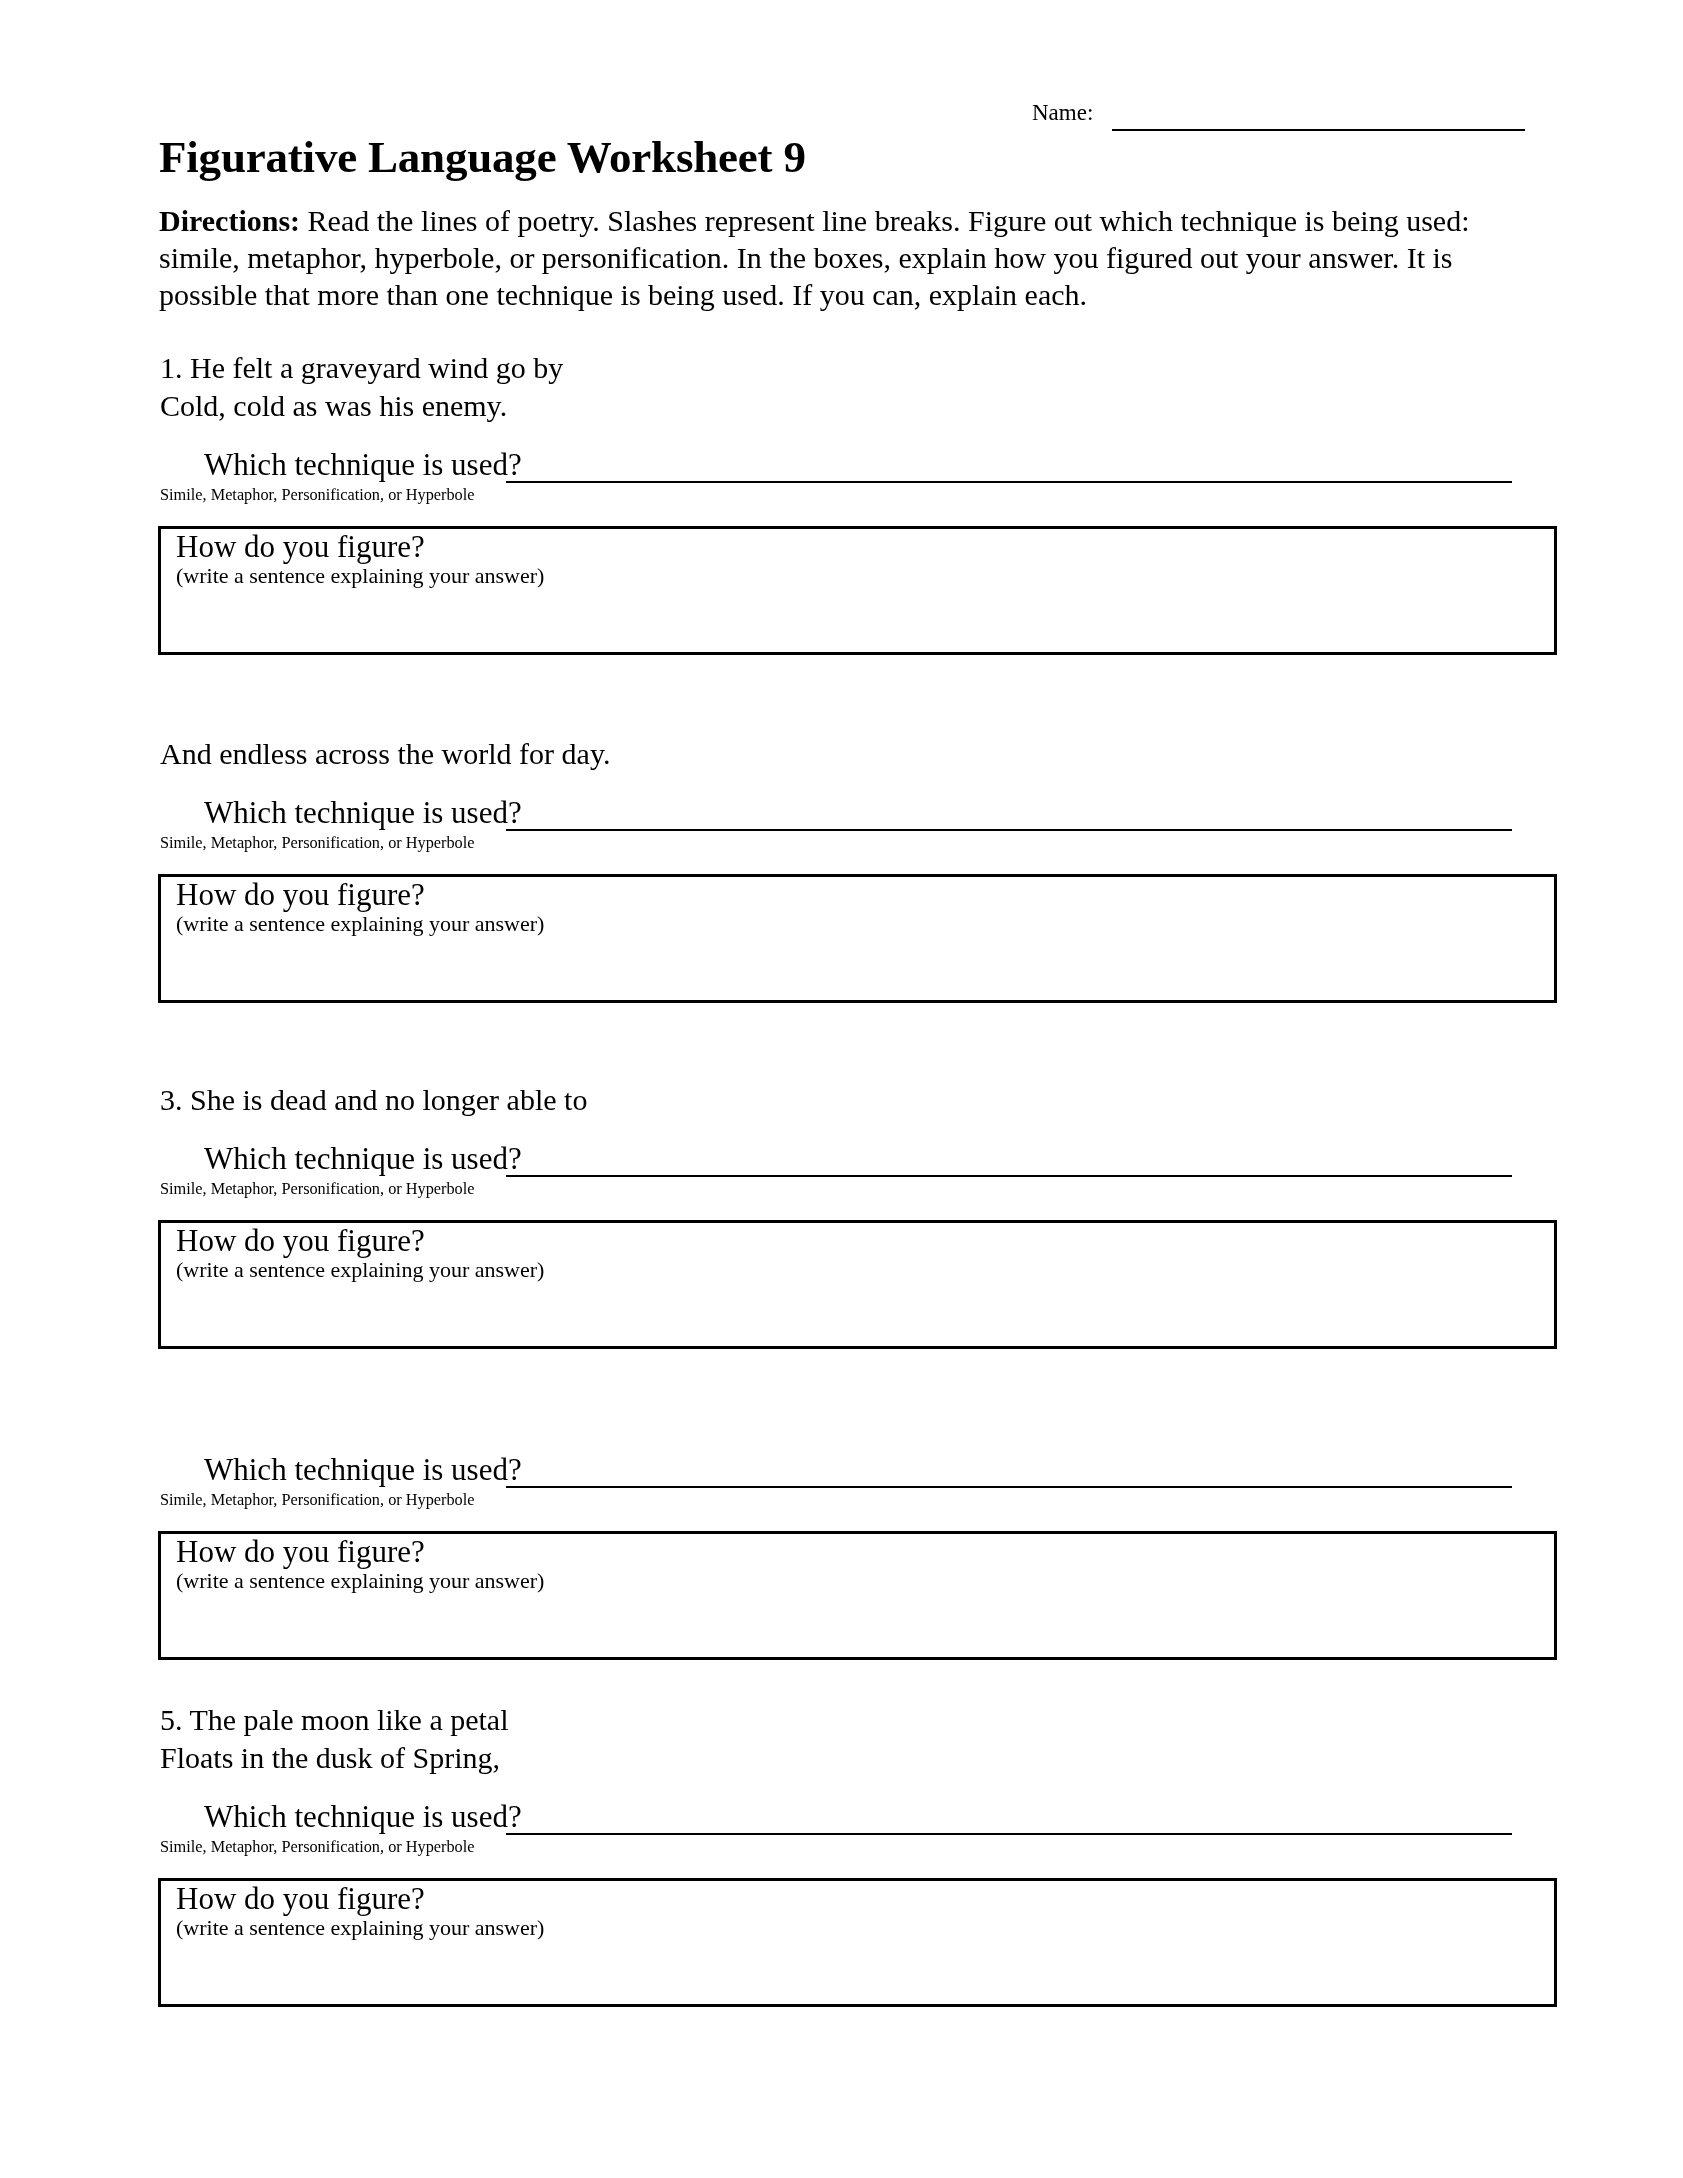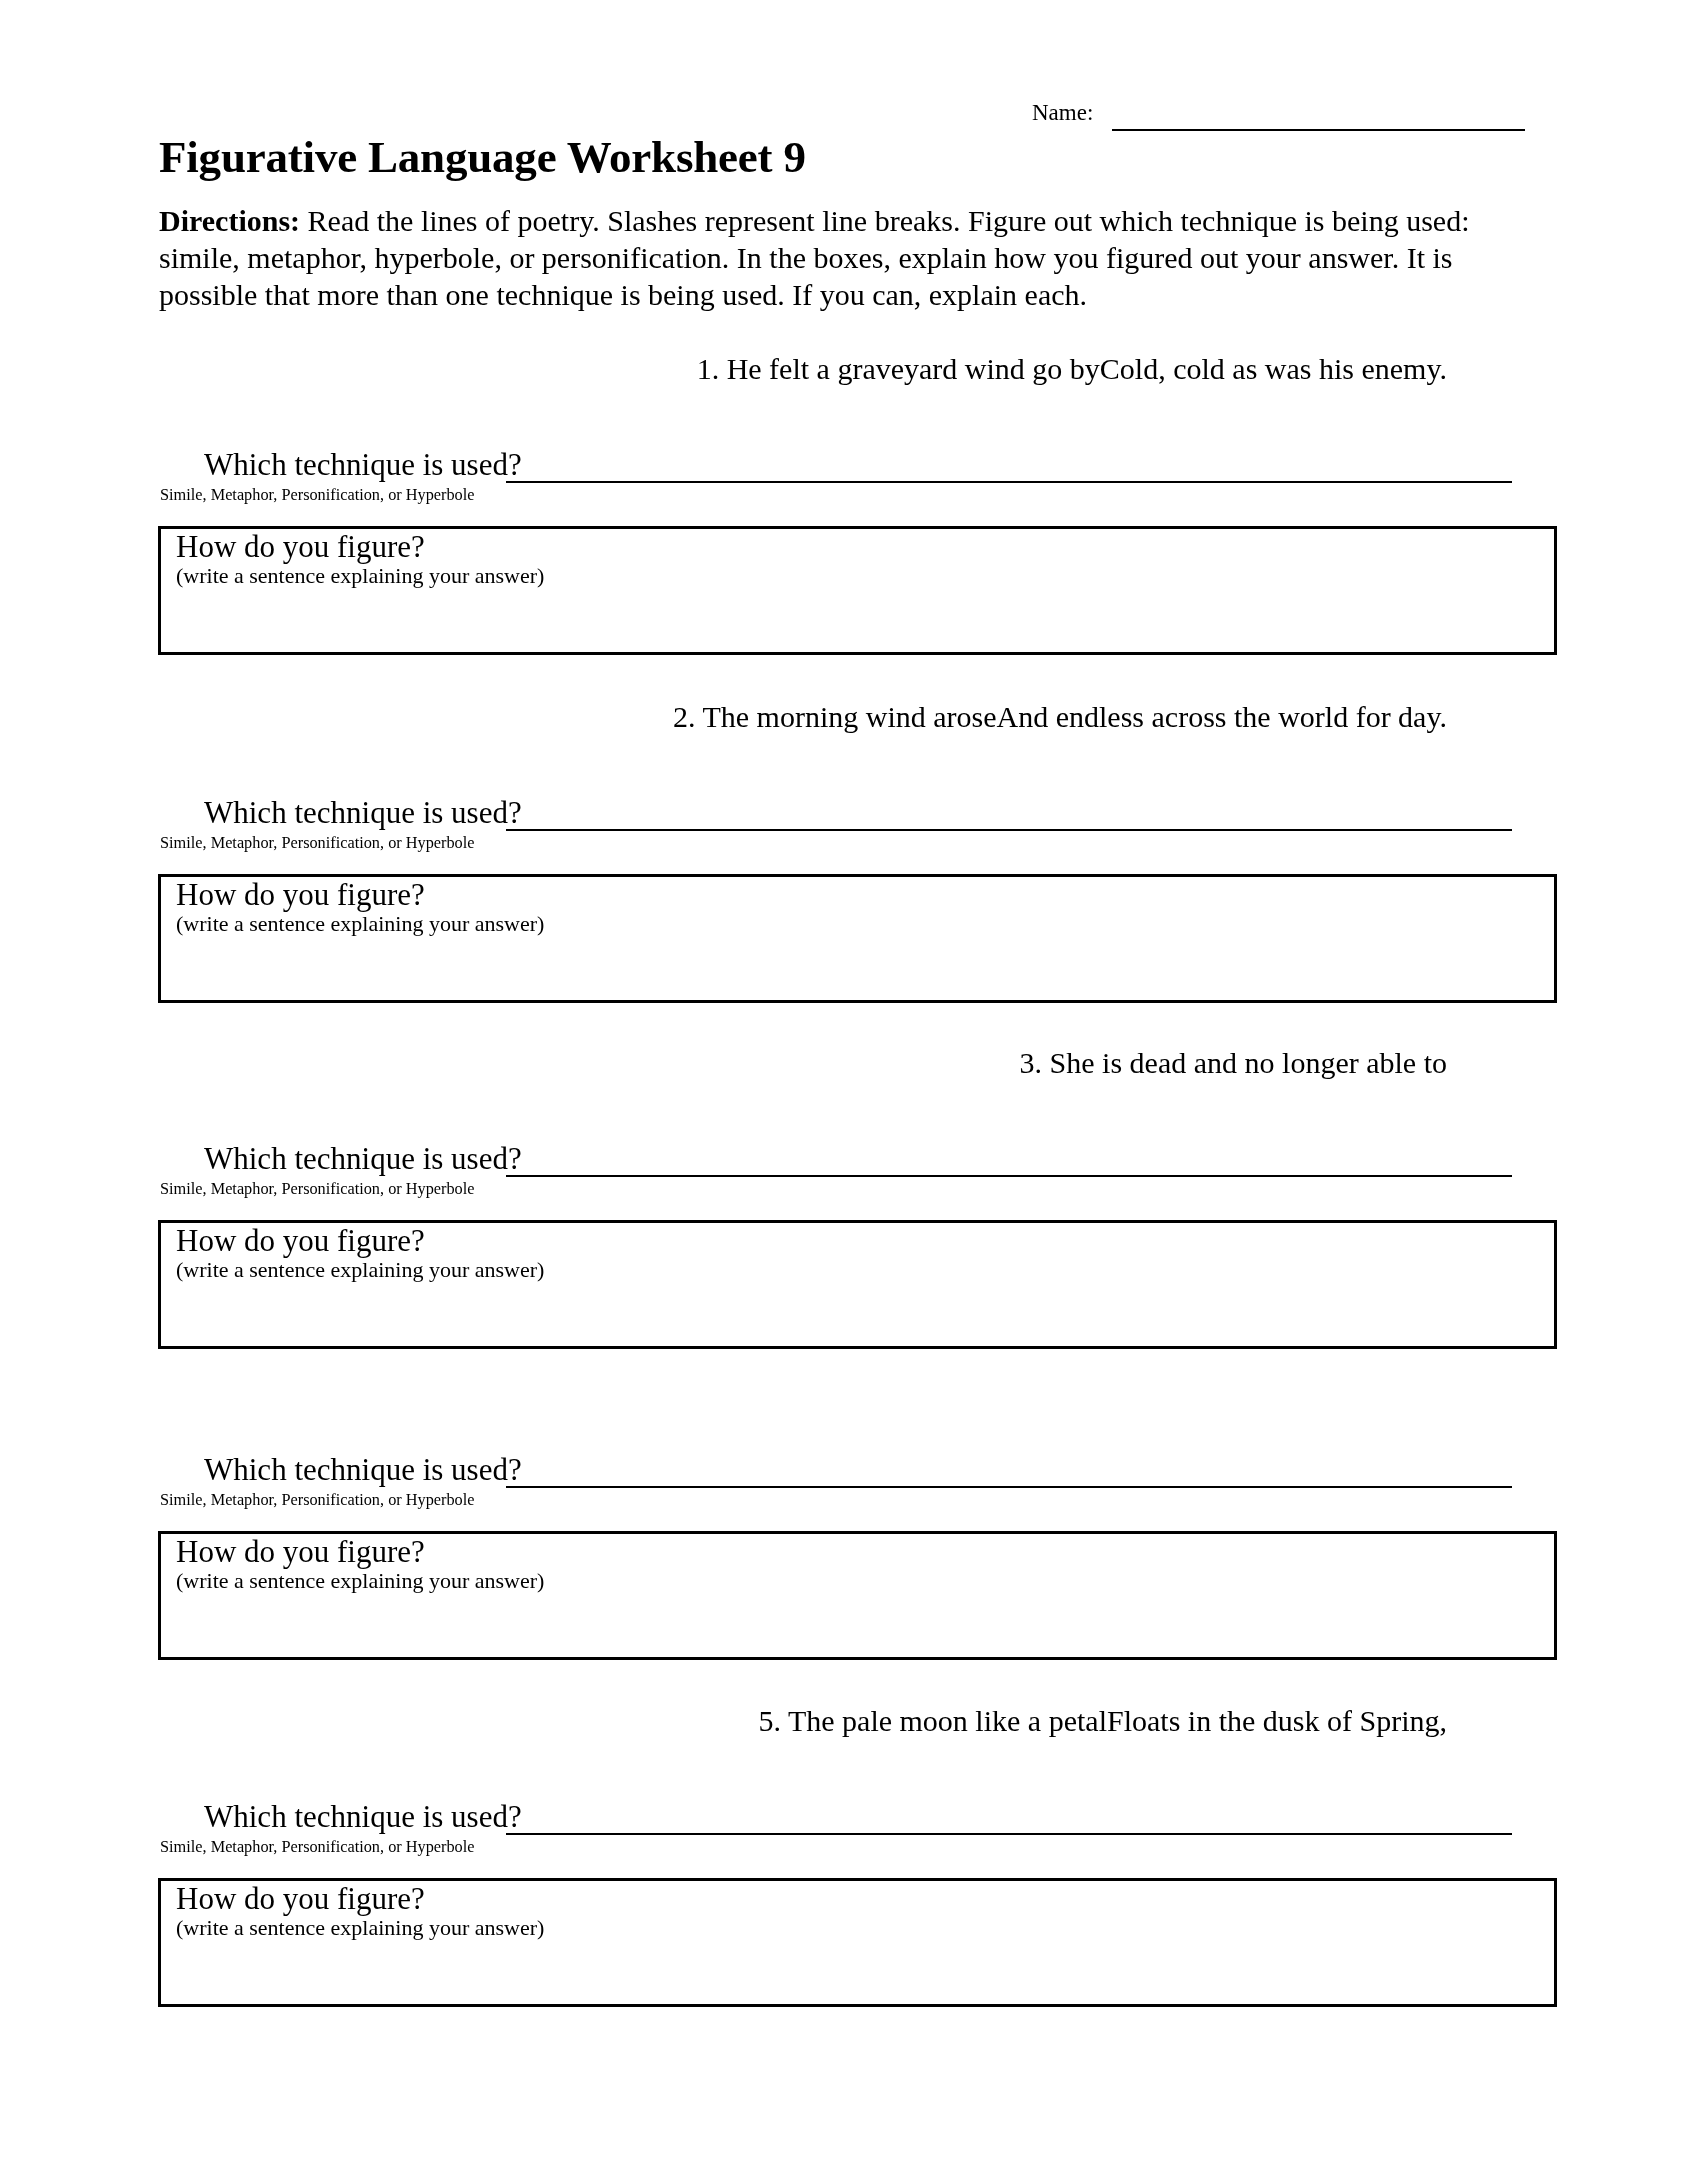--- a/index.html
+++ b/index.html
@@ -7,21 +7,21 @@
          font-family: "Liberation Serif", "DejaVu Serif", serif; color: #000; }
   .abs { position: absolute; }
   .name-wrap { left: 1032px; top: 99px; height: 34px; width: 495px; }
   .name-label { position: absolute; left: 0; top: 0; font-size: 23px; line-height: 28px; white-space: nowrap; }
   .name-line { position: absolute; left: 80px; top: 30px; width: 413px; height: 0; border-top: 2px solid #000; }
   .title { left: 159px; top: 132px; font-size: 45px; font-weight: bold; line-height: 50px; white-space: nowrap; letter-spacing: -0.2px; text-align: center; }
   .directions { left: 159px; top: 202px; width: 1366px; font-size: 30px; line-height: 37px; }
   .directions b { font-weight: bold; }
   .question { position: absolute; left: 142px; width: 1401px; height: 307px; }
   .poem { position: absolute; left: 18px; top: 0; height: 75px; width: 1287px;
-          display: flex; flex-direction: row; justify-content: flex-end; }
+          display: flex; flex-direction: column; justify-content: flex-end; }
   .poem-line { font-size: 30px; line-height: 38px; height: 38px; white-space: nowrap; }
   .which { position: absolute; left: 18px; top: 98px; font-size: 31px; line-height: 34px; white-space: nowrap; margin-left: 44px; }
   .which-line { position: absolute; left: 364px; top: 131px; width: 1006px; height: 0; border-top: 2px solid #000; }
   .which-hint { position: absolute; left: 18px; top: 136px; font-size: 16.3px; line-height: 18px; white-space: nowrap; }
   .answer-box { position: absolute; left: 16px; top: 176px; width: 1393px; height: 123px;
                 border: 3px solid #000; box-sizing: content-box; }
   .how { position: absolute; left: 15px; top: 1px; font-size: 31px; line-height: 34px; white-space: nowrap; }
   .how-hint { position: absolute; left: 15px; top: 38px; font-size: 22px; line-height: 18px; white-space: nowrap; }
 </style>
 </head>
@@ -45,21 +45,20 @@
   <div class="which-line"></div>
   <div class="which-hint">Simile, Metaphor, Personification, or Hyperbole</div>
   <div class="answer-box">
     <div class="how">How do you figure?</div>
     <div class="how-hint">(write a sentence explaining your answer)</div>
   </div>
 </div>
 
 <div class="question" style="top:698px">
   <div class="poem">
-    <div class="poem-line">2. The morning wind arose</div>
     <div class="poem-line">And endless across the world for day.</div>
   </div>
   <div class="which">Which technique is used?</div>
   <div class="which-line"></div>
   <div class="which-hint">Simile, Metaphor, Personification, or Hyperbole</div>
   <div class="answer-box">
     <div class="how">How do you figure?</div>
     <div class="how-hint">(write a sentence explaining your answer)</div>
   </div>
 </div>

